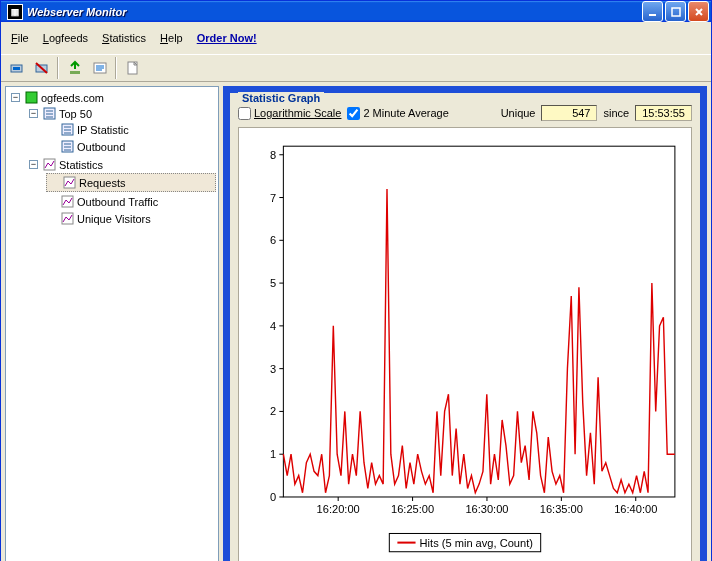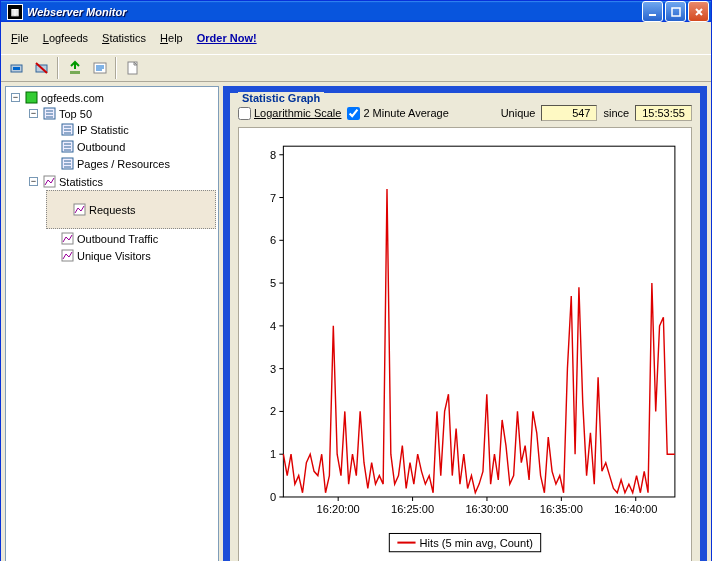--- a/index.html
+++ b/index.html
@@ -60,21 +60,21 @@
   border: 2px solid #ece9d8;
 }
 .tree-pane {
   width:214px; background:#fff; border:1px solid #7f9db9;
   margin:2px; padding:2px; overflow:auto;
 }
 .tree ul { list-style:none; padding-left:18px; }
 .tree > ul { padding-left:2px; }
 .tree li { position:relative; padding:1px 0; white-space:nowrap;}
 .tree .node { display:flex; align-items:center; gap:3px; cursor:default; padding:1px;}
-.tree .node.selected { background:#f0e8d8; border:1px dotted #888; padding:12px;align-items:center;}
+.tree .node.selected { background:#f0e8d8; border:1px dotted #888; padding:2px;align-items:center;}
 .tree .toggle {
   width:9px; height:9px; border:1px solid #7898b5;
   background:#fff; font-size:9px; line-height:7px; text-align:center;
   color:#000; margin-right:2px; flex-shrink:0;
 }
 .tree .spacer { width:11px; flex-shrink:0; display:inline-block;}
 .tree .ico { width:13px; height:13px; flex-shrink:0;}
 .graph-pane {
   flex:1; margin:2px; position:relative;
   border:7px solid #1d4ed8;
@@ -205,30 +205,20 @@
                       </span>
                     </li>
                     <li>
                       <span class="node">
                         <span class="spacer"></span>
                         <svg class="ico">
                           <rect x="1" y="1" width="11" height="11" fill="#eef" stroke="#369"></rect>
                           <path d="M3 4h7M3 7h7M3 10h7" stroke="#369"></path>
                         </svg>
                         <span>Outbound</span>
-                      </span>
-                    </li>
-                    <li>
-                      <span class="node">
-                        <span class="spacer"></span>
-                        <svg class="ico">
-                          <rect x="1" y="1" width="11" height="11" fill="#eef" stroke="#369"></rect>
-                          <path d="M3 4h7M3 7h7M3 10h7" stroke="#369"></path>
-                        </svg>
-                        <span>Pages / Resources</span>
                       </span>
                     </li>
                   </ul>
               </li>
               <li>
                 <span class="node">
                   <span class="toggle">−</span>
                   <svg class="ico">
                       <rect x="1" y="1" width="11" height="11" fill="#fff" stroke="#888"></rect>
                       <path d="M2 10 L5 5 L8 8 L11 3" stroke="#909" fill="none"></path>

